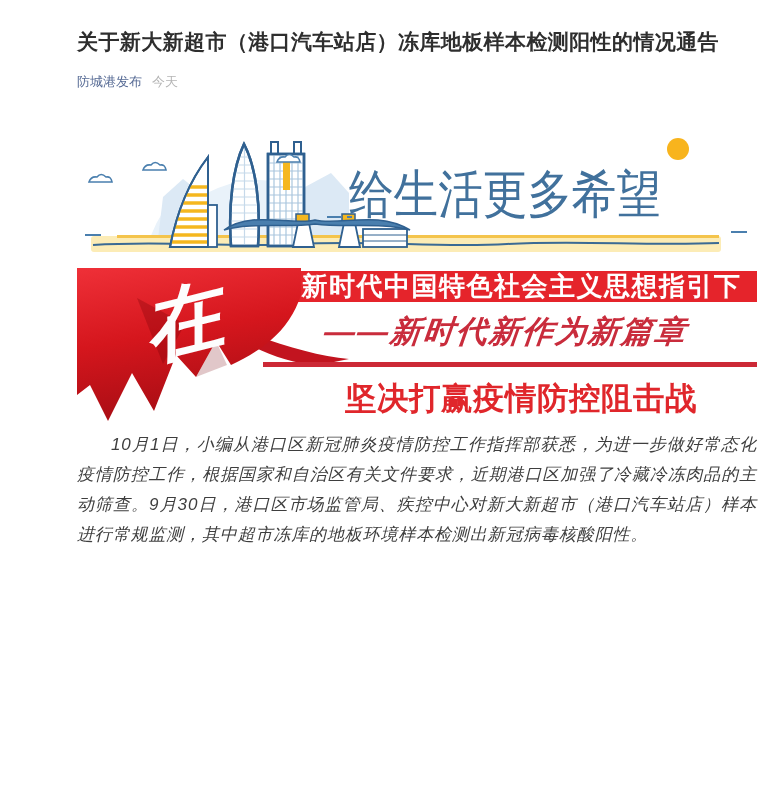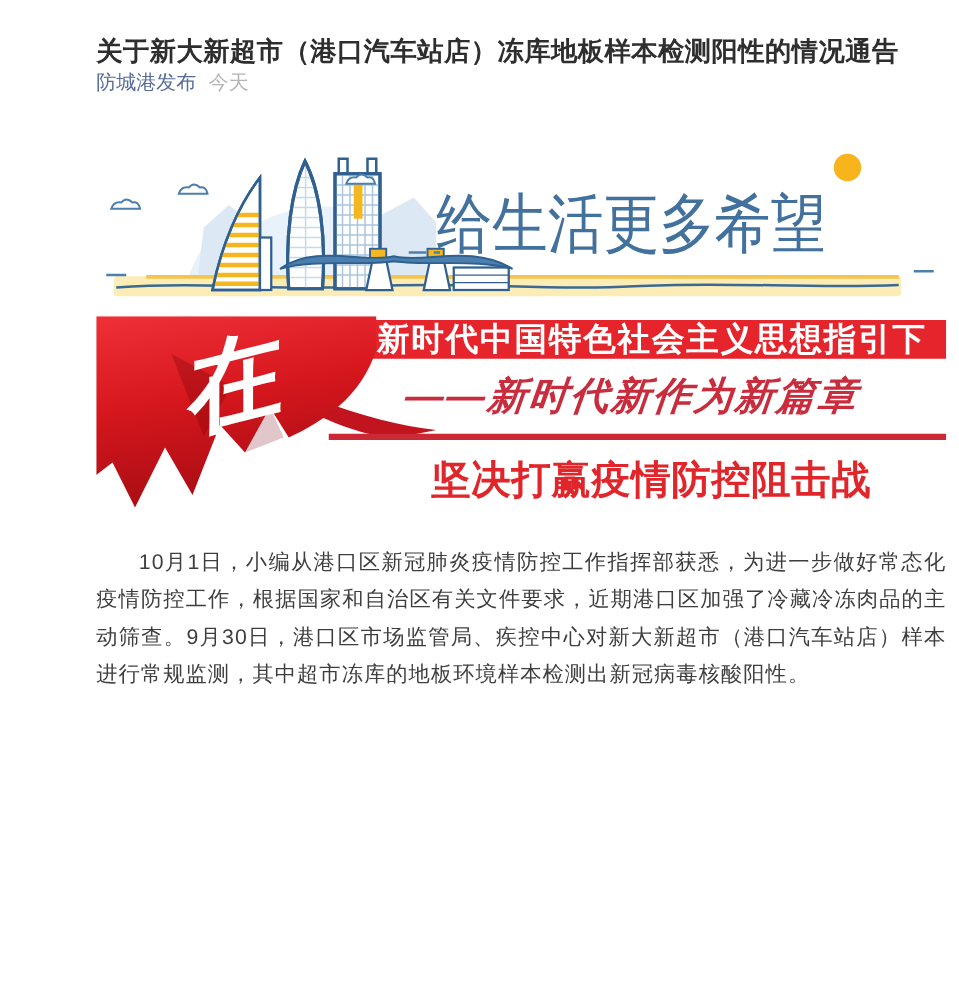--- a/index.html
+++ b/index.html
@@ -6,26 +6,26 @@
   html,body { background:#fff; }
   body {
     width:767px; height:799px; overflow:hidden;
     font-family:"Liberation Sans","DejaVu Sans",sans-serif;
   }
   .page { width:681px; height:799px; background:#fff; padding:27px 10px 0 77px; }
   .article-title {
     width:680px; font-size:21px; line-height:30px; font-weight:bold;
     color:#2e2e2e; letter-spacing:0.4px;
   }
-  .meta { font-size:16px; line-height:20px; }
+  .meta { margin-top:15px; font-size:13px; line-height:20px; }
   .author { color:#576b95; margin-right:10px; cursor:pointer; display:inline-block; }
   .date { color:#b5b5b5; display:inline-block; }
   .hero-wrap { margin-top:21px; width:680px; height:146px;text-decoration:underline; }
   .red-wrap { margin-top:9px; width:680px; height:162px; }
-  .body-text { margin-top:20px; width:680px; }
+  .body-text { margin-top:0; width:680px;font-style:italic; }
   .body-text p {
     font-size:17px; line-height:30px; color:#3e3e3e;
     letter-spacing:0.85px; text-indent:2em; text-align:justify;
     margin:0 0 10px 0;
   }
   svg { display:block; }
   .hero-slogan-text { font-family:"Liberation Sans","DejaVu Sans",sans-serif; }
 </style>
 </head>
 <body>

